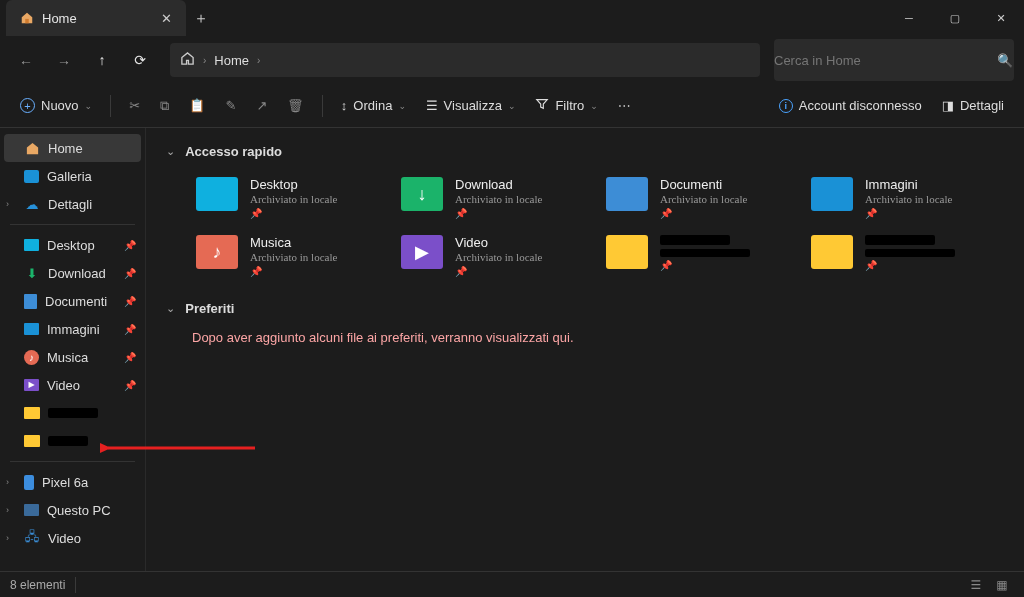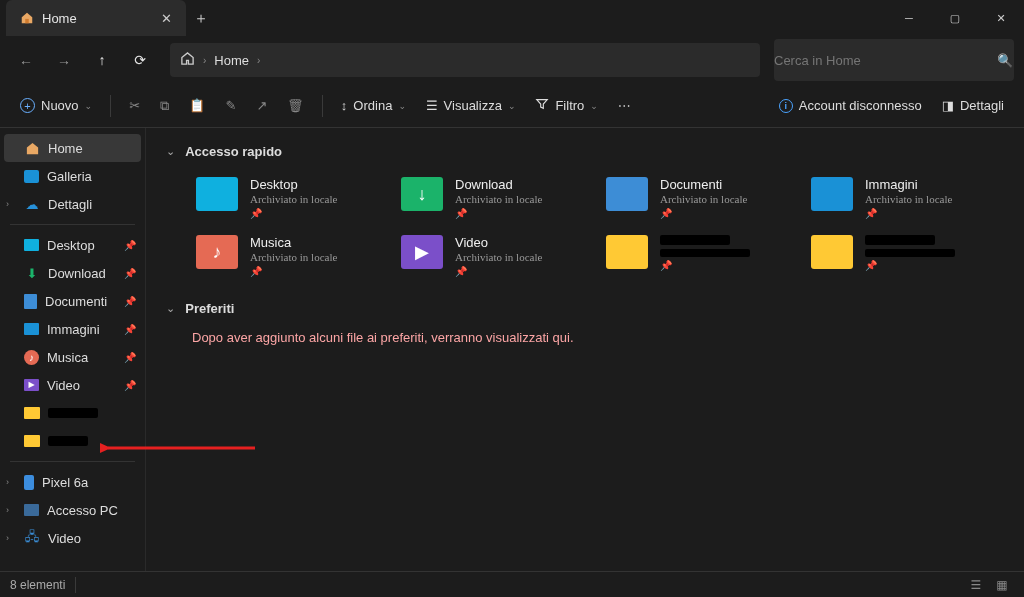--- a/index.html
+++ b/index.html
@@ -215,21 +215,21 @@
     </div>
     <hr>
     <div class="sitem">
       <span class="carrot">›</span>
       <span class="sicon" style="background:#3c8dde;width:10px;height:15px;border-radius:2px;"></span>
       <span>Pixel 6a</span>
     </div>
     <div class="sitem">
       <span class="carrot">›</span>
       <span class="sicon" style="background:#3a6a9a;width:15px;height:12px;border-radius:1px;"></span>
-      <span>Accesso PC</span>
+      <span>Questo PC</span>
     </div>
     <div class="sitem">
       <span class="carrot">›</span>
       <span class="sicon" style="color:#3a8dd6;">🖧</span>
       <span>Video</span>
     </div>
   </div>
 
   <div class="content">
     <div class="section-head">

